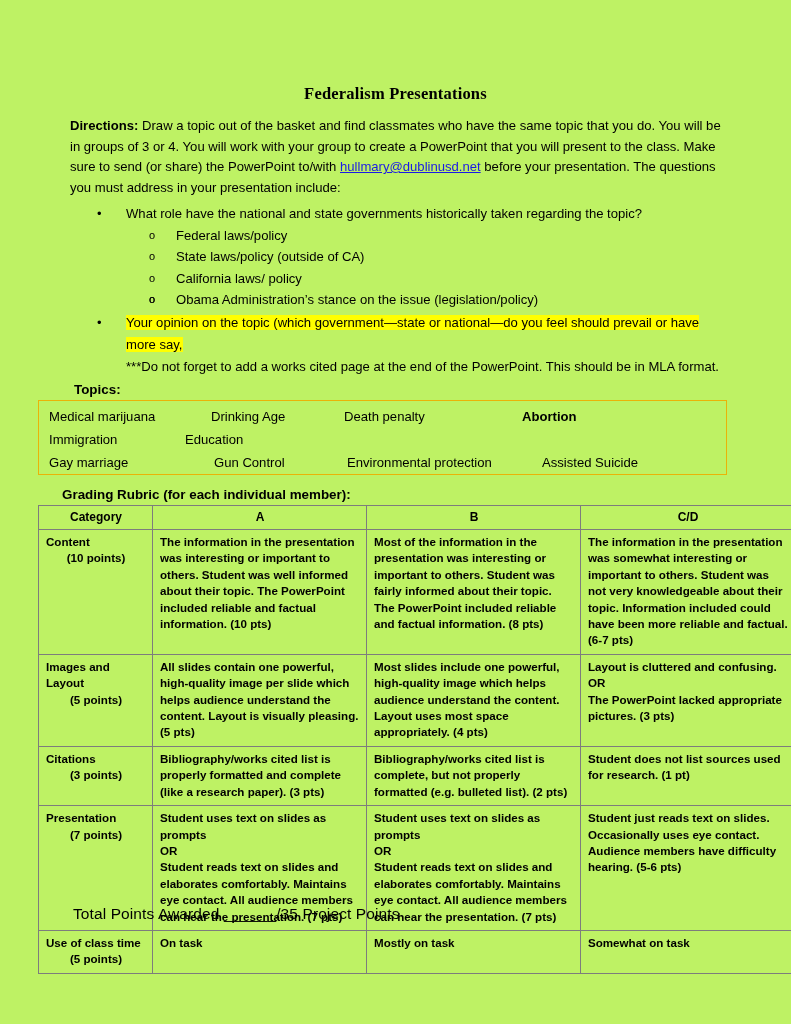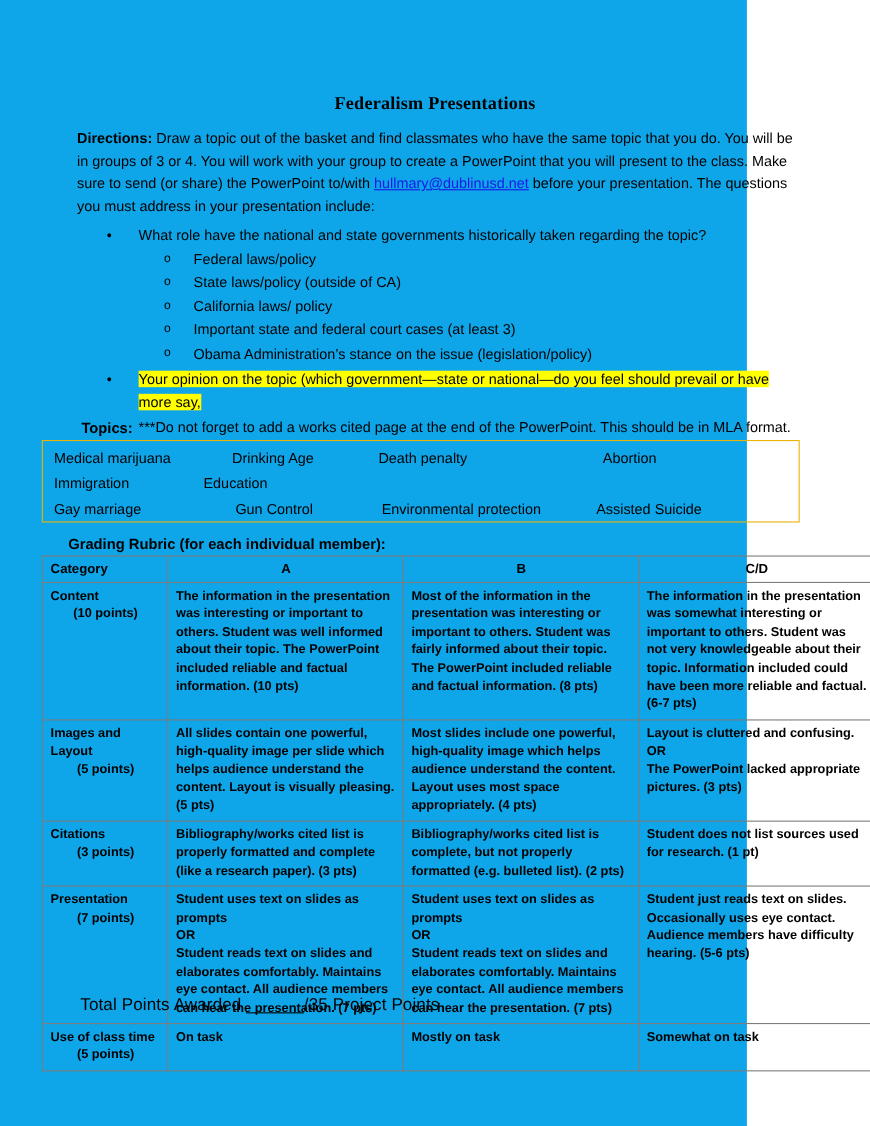--- a/index.html
+++ b/index.html
@@ -11,23 +11,23 @@
     width: 791px;
     height: 1024px;
     font-family: "Liberation Sans", sans-serif;
     color: #000000;
     position: relative;
     overflow: hidden;
   }
   .page {
     position: absolute;
     left: 0; top: 0;
-    width: 679px;
+    width: 791px;
     height: 1024px;
-    background: #0ea5e9;
+    background: #bef264;
   }
 
   
   .doc-title {
     position: absolute;
     left: 0;
     top: 84px;
     width: 791px;
     text-align: center;
     font-size: 16.5px;
@@ -160,20 +160,21 @@
     line-height: 16.4px;
     font-weight: bold;
     text-align: left;
   }
   table.rubric thead th {
     font-weight: bold;
     font-size: 12px;
     padding-top: 3px;
     padding-bottom: 3px;
     line-height: 17px;
+    text-align: center;
   }
   table.rubric thead th.ctr { text-align: center; }
   .col-cat { width: 100px; }
   .col-a   { width: 200px; }
   .col-b   { width: 200px; }
   .col-cd  { width: 200px; }
   .cat-name { display: block; }
   .cat-pts  { display: block; text-align: center; }
   .cell-line { display: block; }
 
@@ -210,40 +211,39 @@
     <div class="sub">
       <span class="circ">o</span>
       <span>State laws/policy (outside of CA)</span>
     </div>
     <div class="sub">
       <span class="circ">o</span>
       <span>California laws/ policy</span>
     </div>
     <div class="sub">
       <span class="circ">o</span>
-      <span>Important state and federal court cases (at least 3)</span>
     </div>
     <div class="sub">
       <span class="circ">o</span>
       <span>Obama Administration’s stance on the issue (legislation/policy)</span>
     </div>
     <div class="hl-bullet">
       <span class="dot">•</span>
       <span class="hl-text">Your opinion on the topic (which government—state or national—do you feel should prevail or have more say,</span>
     </div>
     <div class="note-line">***Do not forget to add a works cited page at the end of the PowerPoint. This should be in MLA format.</div>
   </div>
 
   <div class="topics-label">Topics:</div>
   <div class="topics-table">
     <div class="topics-row">
       <span class="topics-cell" style="left:10px;">Medical marijuana</span>
       <span class="topics-cell" style="left:172px;">Drinking Age</span>
       <span class="topics-cell" style="left:305px;">Death penalty</span>
-      <span class="topics-cell" style="left:509px;">Abortion</span>
+      <span class="topics-cell" style="left:483px;font-weight:bold;">Abortion</span>
     </div>
     <div class="topics-row">
       <span class="topics-cell" style="left:10px;">Immigration</span>
       <span class="topics-cell" style="left:146px;">Education</span>
     </div>
     <div class="topics-row">
       <span class="topics-cell" style="left:10px;">Gay marriage</span>
       <span class="topics-cell" style="left:175px;">Gun Control</span>
       <span class="topics-cell" style="left:308px;">Environmental protection</span>
       <span class="topics-cell" style="left:503px;">Assisted Suicide</span>

